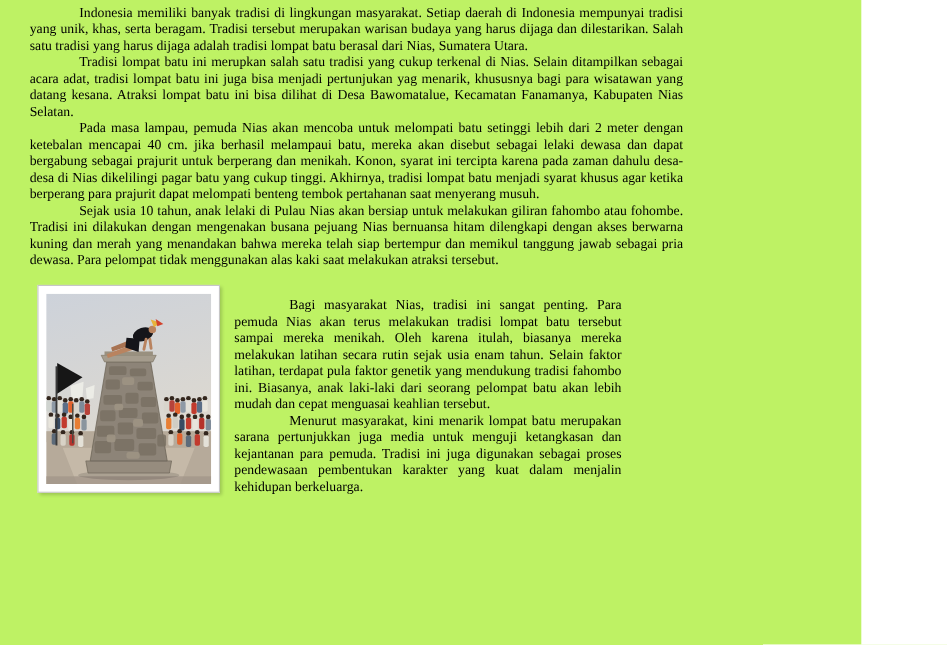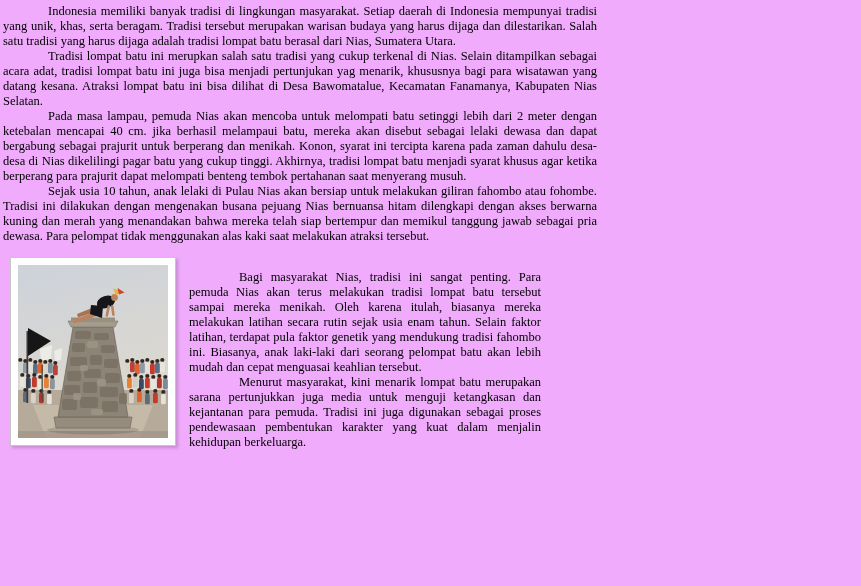--- a/index.html
+++ b/index.html
@@ -1,39 +1,40 @@
 <!DOCTYPE html>
 <html><head>
 <meta charset="utf-8">
 <style>
   html,body{margin:0;padding:0;background:#ffffff;}
   .page{
     position:relative;
-    width:861px;height:586px;
-    background:#f0abfc;
+    width:759px;height:586px;
+    background:#bef264;
     overflow:hidden;
     font-family:"Liberation Serif", serif;
     color:#000;
+    padding-left:24px;
   }
   .text-col{
     box-sizing:content-box;
     width:594px;
     padding:4px 0 0 3px;
   }
   p.para{
     margin:0;
     font-size:12.5px;
     line-height:15px;
     text-align:justify;
     text-indent:45px;
     color:#000;
   }
   .media-row{
     display:flex;
-    align-items:flex-start;
+    align-items:center;
     margin-top:13px;
   }
   .photo-frame{
     flex:0 0 auto;
     margin-left:7px;
     width:150px;height:173px;
     padding:7px;
     background:#ffffff;
     border:1px solid #c6c6c6;
     box-shadow:2px 2px 3px rgba(0,0,0,0.18);

